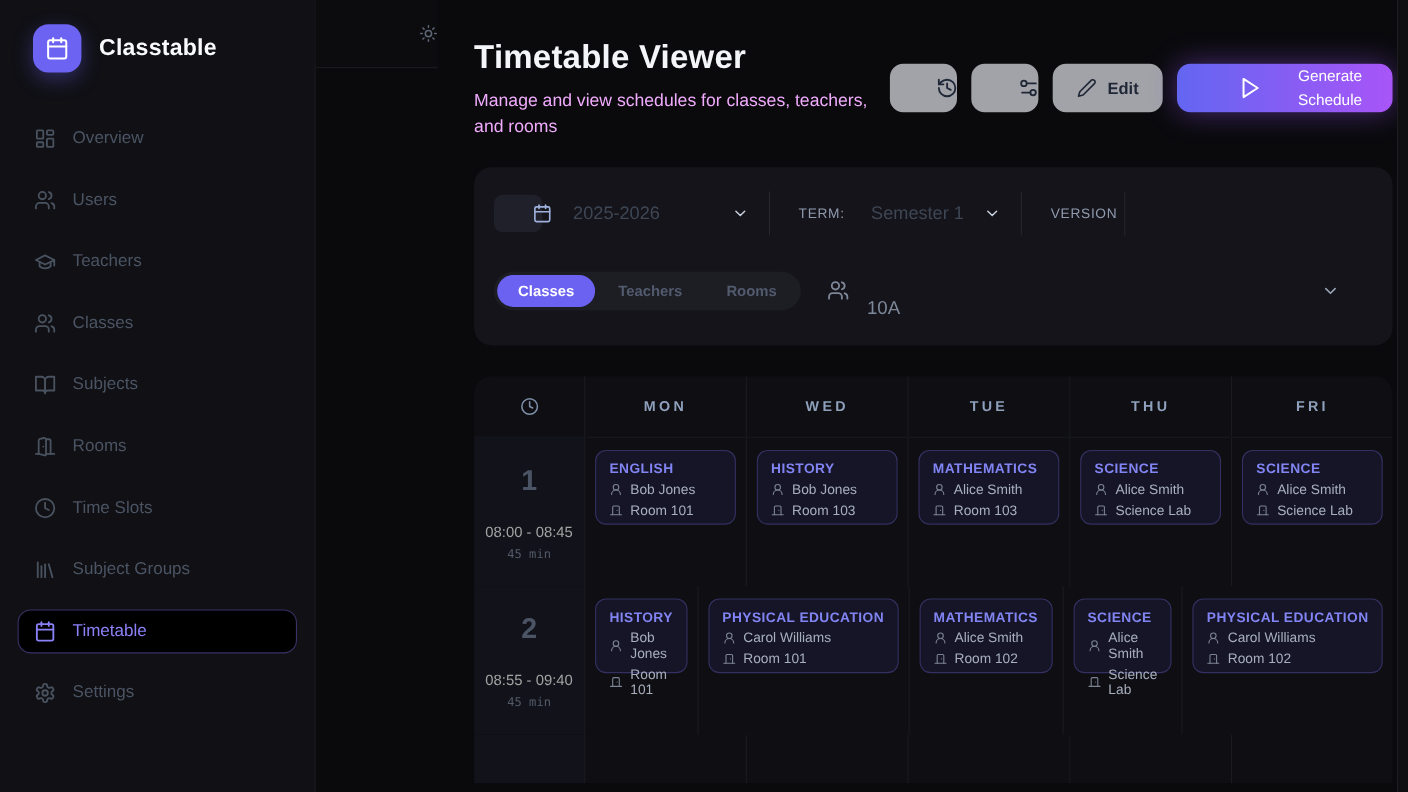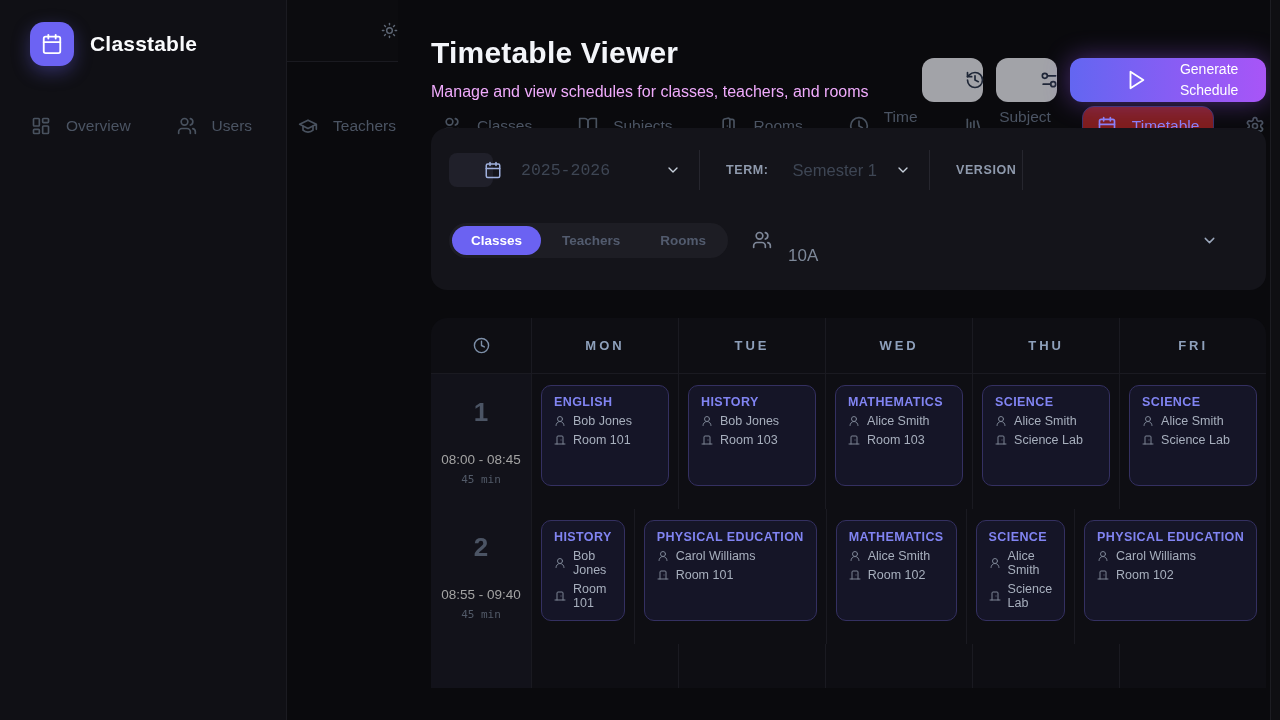--- a/index.html
+++ b/index.html
@@ -18,30 +18,30 @@
     padding:22px 16px 0 16px;
   }
   .logo { display:flex; align-items:center; gap:16px; padding-left:14px; margin-bottom:40px; }
   .logo-badge {
     width:44px; height:44px; border-radius:14px;
     background:#6c63f3; color:#fff;
     display:flex; align-items:center; justify-content:center;
     box-shadow:0 6px 18px rgba(108,99,243,.35);
   }
   .logo-text { font-size:21px; font-weight:800; color:#fafbfd; letter-spacing:.2px; }
-  .nav { display:flex; flex-direction:row; gap:16px; }
+  .nav { display:flex; flex-direction:column; gap:16px; }
   .nav-item {
     display:flex; align-items:center; gap:15px;
     height:40px; padding:0 14px; border-radius:12px;
     color:#4b5463; font-size:15.5px; font-weight:500;
     border:1px solid transparent; text-align:left;
   }
   .nav-item .nav-icon { display:flex; color:#49525f; }
   .nav-item.active {
-    background:#7f1d1d; border:1px solid #3a3168; color:#8b81f8;
+    background:#000000; border:1px solid #3a3168; color:#8b81f8;
   }
   .nav-item.active .nav-icon { color:#8b81f8; }
 
   
   .main { flex:1; display:flex; flex-direction:row; height:720px; }
   .topbar {
     height:62px; min-height:62px; background:#0c0c0f;
     border-bottom:1px solid #1a1a20;
     display:flex; align-items:center; padding-left:50px;
   }
@@ -74,23 +74,23 @@
   .filter-row1 { display:flex; align-items:center; }
   .cal-btn {
     width:34px; height:34px; border-radius:8px; background:#20202a;
     color:#9fb0dd; display:flex; align-items:center; justify-content:center;
   }
   .select {
     display:flex; align-items:center; gap:18px; padding:0 18px; height:40px;
     color:#3e4654; font-size:16.5px;
   }
   .select .chev { color:#c7d0dc; display:flex; }
-  .year-select { margin-left:10px; width:196px; justify-content:space-between;font-family:Liberation Mono, monospace; }
+  .year-select { margin-left:10px; width:196px; justify-content:space-between; }
   .vdiv { width:1px; height:40px; background:#26262e; }
-  .filter-label { font-size:12.5px; font-weight:700; color:#8f9aad; letter-spacing:.6px; margin:0 6px 0 26px; }
+  .filter-label { font-size:12.5px; font-weight:400; color:#8f9aad; letter-spacing:.6px; margin:0 6px 0 26px; }
   .filter-row2 { display:flex; align-items:center; margin-top:24px; }
   .seg {
     display:flex; background:#1d1d24; border-radius:999px; padding:3px; gap:2px;
   }
   .seg-tab {
     padding:7px 19px; border-radius:999px; font-size:13.5px; font-weight:600; color:#525b6e;
   }
   .seg-tab.active { background:#6b62f2; color:#fff; font-weight:700; }
   .entity { display:flex; align-items:center; gap:16px; margin-left:24px; color:#7e8798; }
   .entity-value { font-size:17px; color:#7d8899;margin-top:32px; }
@@ -112,21 +112,21 @@
   .body-row { min-height:135px; }
   .time-cell {
     background:#12121a;
     display:flex; flex-direction:column; align-items:center; justify-content:center;
   }
   .period-number { font-size:26px; font-weight:700; color:#4b5464; }
   .period-time { margin-top:24px; font-size:13.5px; font-weight:400; color:#a3a3a3; }
   .period-duration { margin-top:6px; font-size:11px; color:#525a68; font-family:"DejaVu Sans Mono",monospace; }
   .day-cell { border-left:1px solid #1a1a21; }
   .lesson {
-    margin:11px 9px 0 9px; height:101px; border-radius:10px;
+    margin:11px 9px 0 9px; height:68px; border-radius:10px;
     background:#151527; border:1.5px solid #343061;
     padding:9px 12px;
   }
   .lesson-subject {
     font-size:12.5px; font-weight:800; letter-spacing:.4px; color:#8184f2;
     text-transform:uppercase; white-space:nowrap; overflow:hidden;
   }
   .lesson-line { display:flex; align-items:center; gap:7px; margin-top:5px; color:#a7afbd; font-size:12.5px; }
   .lesson-line .li { display:flex; color:#7c8494; }
 
@@ -295,20 +295,28 @@
         </button>
         <button class="btn-gray btn-icon">
           <span style="display:flex">
               <svg viewBox="0 0 24 24" width="20" height="20" fill="none" stroke="currentColor" stroke-width="2" stroke-linecap="round" stroke-linejoin="round">
                 <path d="M20 7h-9"></path>
                 <path d="M14 17H5"></path>
                 <circle cx="17" cy="17" r="3"></circle>
                 <circle cx="7" cy="7" r="3"></circle>
               </svg>
             </span>
+        </button>
+        <button class="btn-gray btn-edit">
+          <span style="display:flex">
+              <svg viewBox="0 0 24 24" width="18" height="18" fill="none" stroke="currentColor" stroke-width="2" stroke-linecap="round" stroke-linejoin="round">
+                <path d="M17 3a2.85 2.83 0 1 1 4 4L7.5 20.5 2 22l1.5-5.5Z"></path>
+              </svg>
+            </span>
+          <span>Edit</span>
         </button>
         <button class="btn-generate">
           <span style="display:flex">
               <svg viewBox="0 0 24 24" width="22" height="22" fill="none" stroke="currentColor" stroke-width="2" stroke-linecap="round" stroke-linejoin="round">
                 <polygon points="6 3 20 12 6 21 6 3"></polygon>
               </svg>
             </span>
           <span class="gen-label">Generate Schedule</span>
         </button>
       </div>
@@ -377,22 +385,22 @@
       <div class="grid-row grid-header">
         <div class="head-cell timecol">
           <span style="display:flex">
               <svg viewBox="0 0 24 24" width="17" height="17" fill="none" stroke="currentColor" stroke-width="2" stroke-linecap="round" stroke-linejoin="round">
                 <circle cx="12" cy="12" r="10"></circle>
                 <polyline points="12 6 12 12 16 14"></polyline>
               </svg>
             </span>
         </div>
       <div class="head-cell">MON</div>
+          <div class="head-cell">WED</div>
           <div class="head-cell">TUE</div>
-          <div class="head-cell">WED</div>
           <div class="head-cell">THU</div>
           <div class="head-cell">FRI</div>
         </div>
       <div>
           <div class="grid-row body-row">
             <div class="time-cell">
               <span class="period-number">1</span>
               <span class="period-time">08:00 - 08:45</span>
               <span class="period-duration">45 min</span>
             </div>

